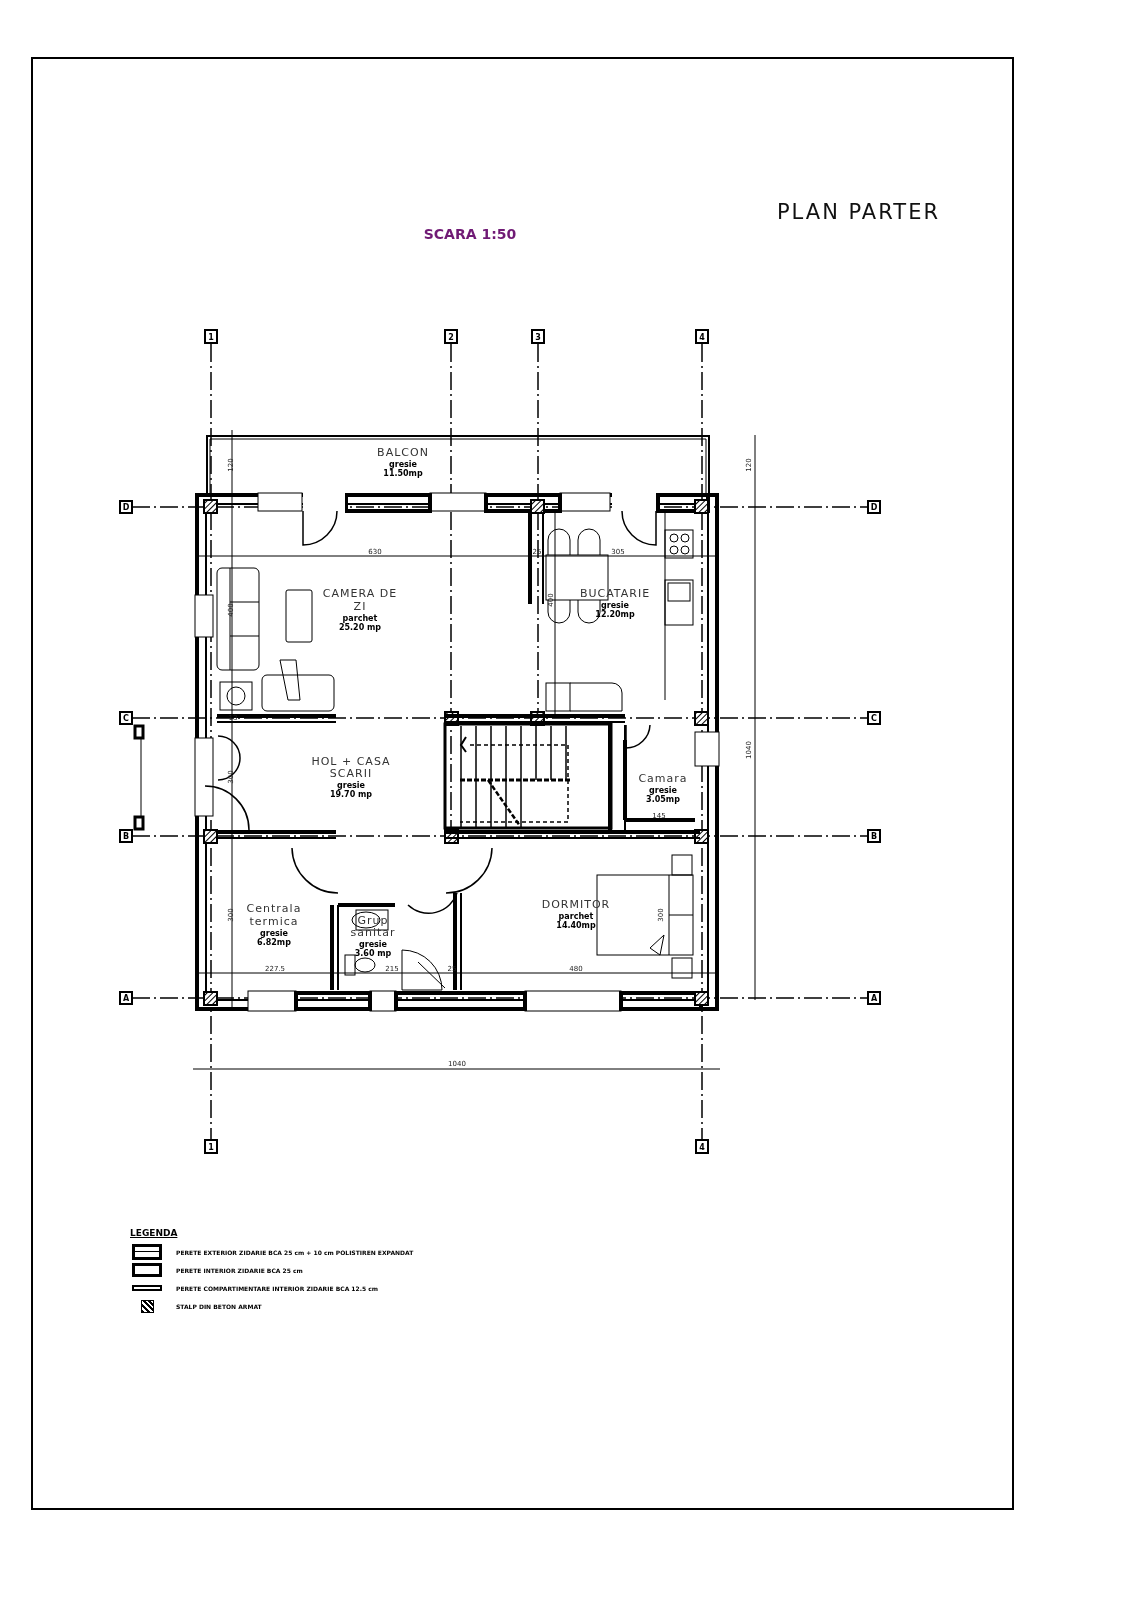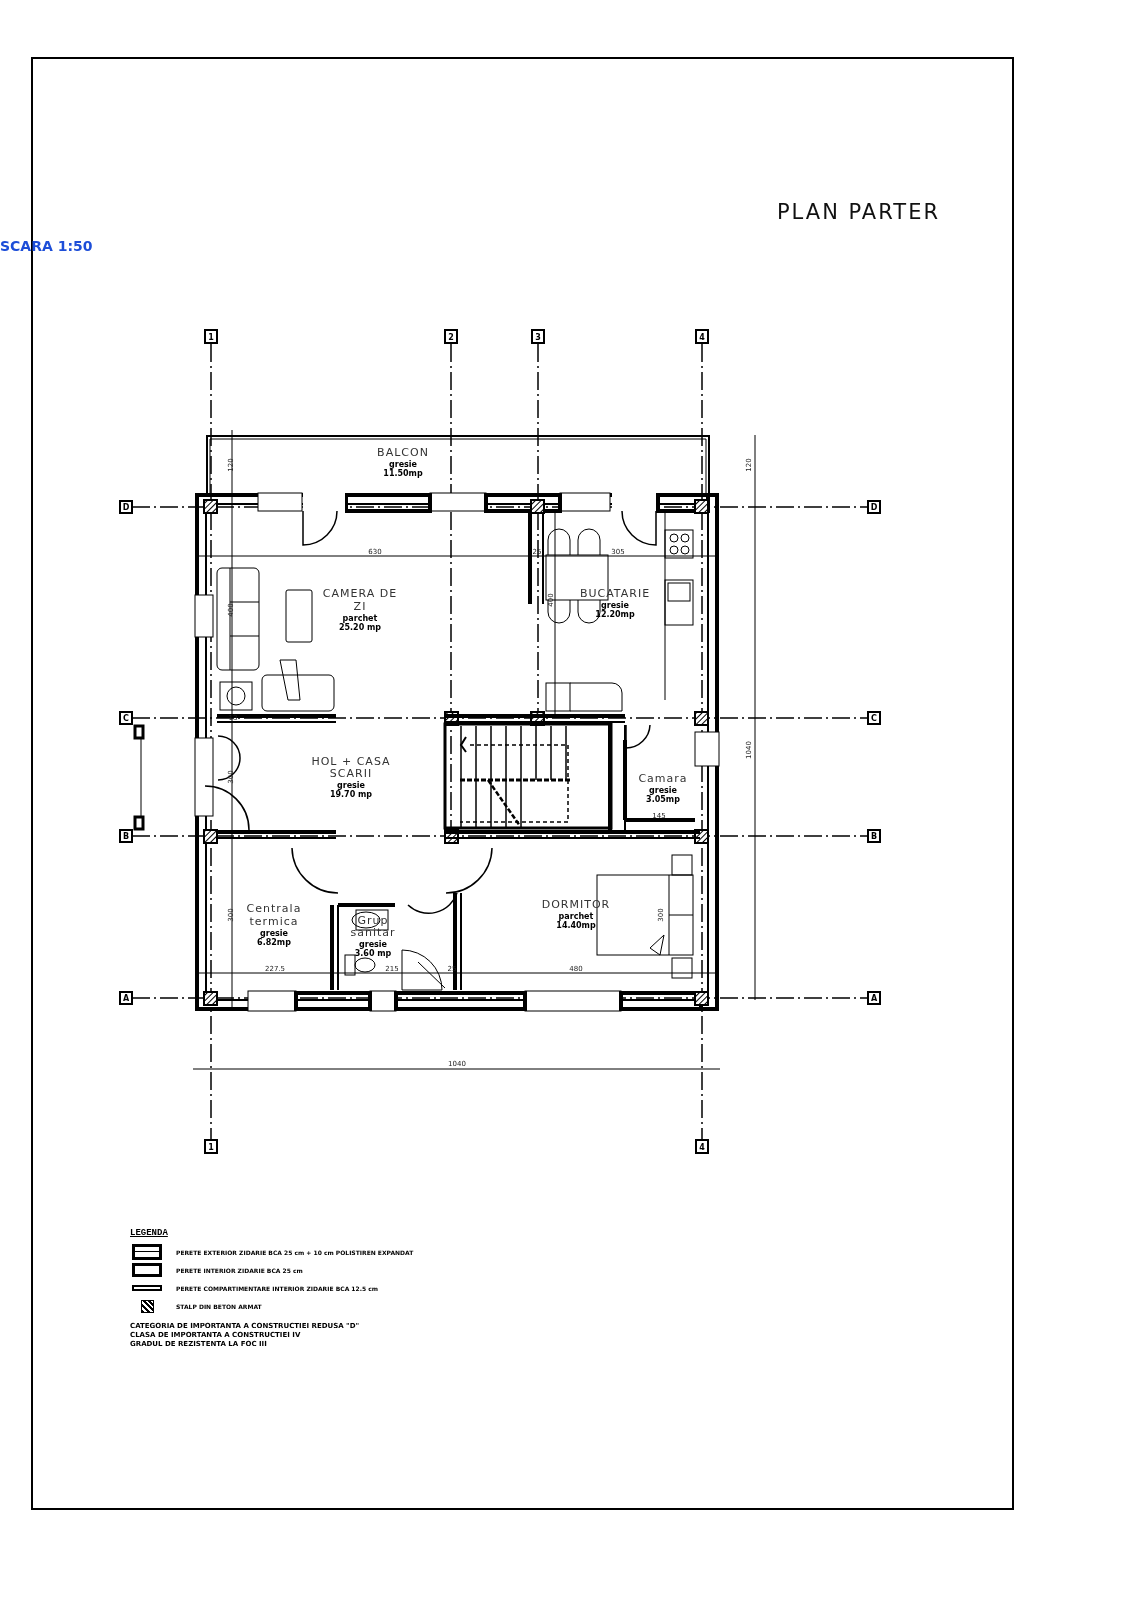--- a/index.html
+++ b/index.html
@@ -1,26 +1,26 @@
 <!DOCTYPE html>
 <html><head>
 <meta charset="utf-8">
 <style>
   html, body { margin:0; padding:0; background:#fff; }
   body { width:1131px; height:1600px; position:relative; overflow:hidden; font-family:"DejaVu Sans", sans-serif; color:#000; }
   .sheet-border { position:absolute; left:31px; top:57px; width:983px; height:1453px; border:2px solid #000; box-sizing:border-box; }
   .title { position:absolute; left:0; width:940px; top:200px; text-align:right; font-size:21px; letter-spacing:2px; font-weight:normal; color:#111; }
-  .subtitle { position:absolute; left:0; width:940px; top:226px; text-align:left; font-size:14px; font-weight:bold; color:#1d4ed8;margin-top:12px; }
+  .subtitle { position:absolute; left:0; width:940px; top:226px; text-align:center; font-size:14px; font-weight:bold; color:#701a75; }
   svg.plan { position:absolute; left:0; top:0; }
   .room-label { font-family:"DejaVu Sans", sans-serif; font-size:11px; fill:#333; text-anchor:middle; letter-spacing:1px; }
   .room-mat { font-family:"DejaVu Sans", sans-serif; font-size:8px; font-weight:bold; fill:#000; text-anchor:middle; }
   .dim { font-family:"DejaVu Sans", sans-serif; font-size:7px; fill:#222; text-anchor:middle; }
   .axis-tag { font-family:"DejaVu Sans", sans-serif; font-size:8px; font-weight:bold; fill:#000; text-anchor:middle; }
   .legend { position:absolute; left:130px; top:1228px; font-family:"DejaVu Sans", sans-serif; }
-  .legend-title { font-size:9px; font-weight:bold; text-decoration:underline; margin-bottom:6px;font-family:Liberation Mono, monospace; }
+  .legend-title { font-size:9px; font-weight:bold; text-decoration:underline; margin-bottom:6px; }
   .legend-row { display:flex; align-items:center; height:16px; margin-bottom:2px; }
   .legend-sym { width:34px; margin-right:12px; display:flex; justify-content:center; }
   .legend-text { font-size:6px; font-weight:bold; line-height:7px; max-width:240px; }
   .sym-ext { width:30px; height:16px; border:3px solid #000; box-sizing:border-box; position:relative; }
   .sym-ext::after { content:""; position:absolute; left:0; right:0; top:4px; border-top:1px solid #000; }
   .sym-int { width:30px; height:14px; border:3px solid #000; box-sizing:border-box; }
   .sym-part { width:30px; height:6px; border:2px solid #000; box-sizing:border-box; }
   .sym-col { width:11px; height:11px; background:repeating-linear-gradient(45deg,#000 0 2px,#fff 2px 4px); border:1px solid #000; }
   .notes { margin-top:8px; font-size:7px; font-weight:bold; line-height:9px; }
 </style>
@@ -379,18 +379,13 @@
         <div class="sym-part"></div>
       </div>
     <div class="legend-text">PERETE COMPARTIMENTARE INTERIOR ZIDARIE BCA 12.5 cm</div>
   </div>
   <div class="legend-row">
     <div class="legend-sym">
         <div class="sym-col"></div>
       </div>
     <div class="legend-text">STALP DIN BETON ARMAT</div>
   </div>
-  <div class="notes">
-    <div>CATEGORIA DE IMPORTANTA A CONSTRUCTIEI REDUSA "D"</div>
-    <div>CLASA DE IMPORTANTA A CONSTRUCTIEI IV</div>
-    <div>GRADUL DE REZISTENTA LA FOC III</div>
-  </div>
 </div>
 
 </body></html>

